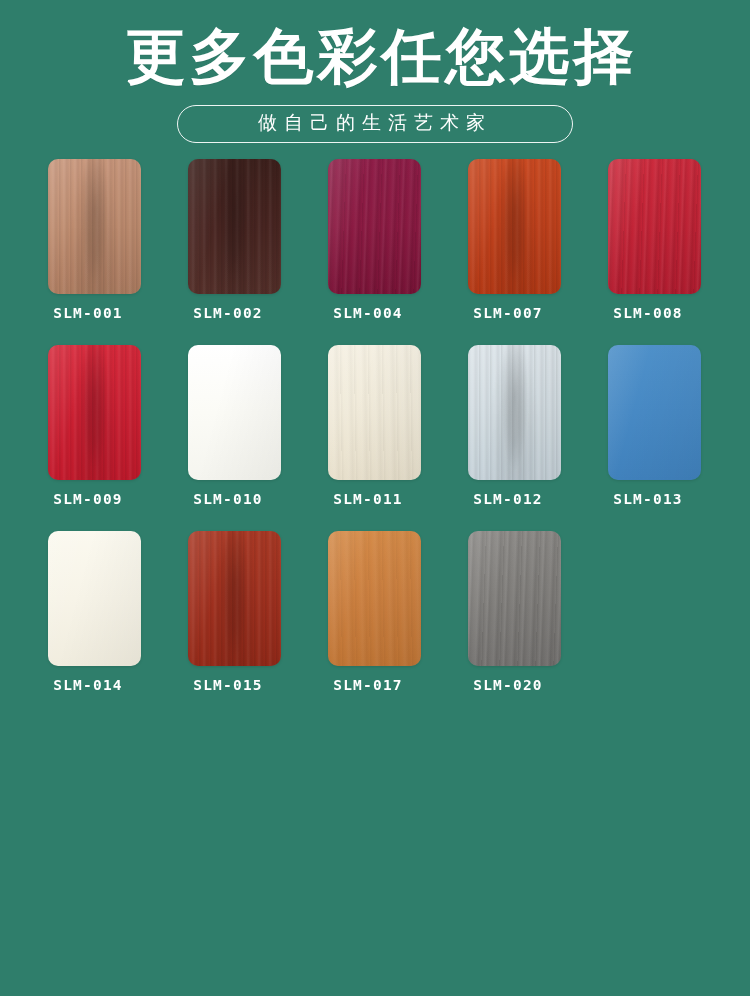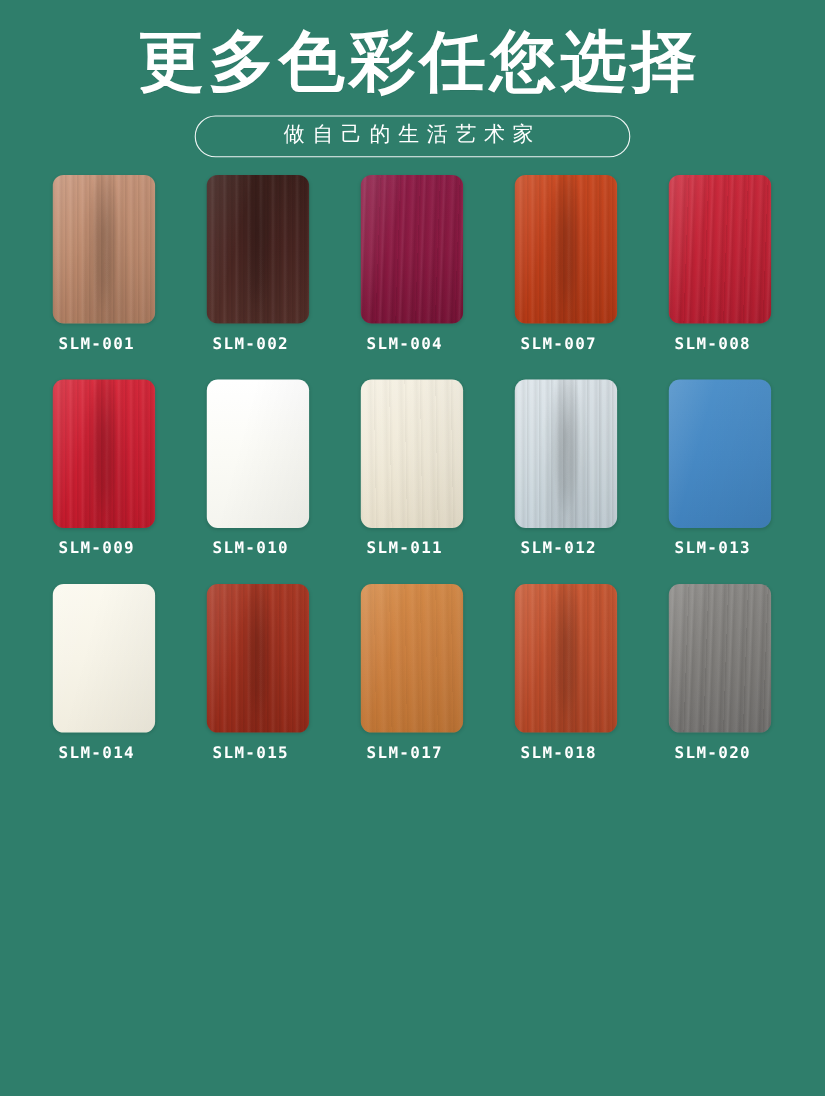--- a/index.html
+++ b/index.html
@@ -238,26 +238,19 @@
       <div class="swatch-label">SLM-015</div>
     </div>
     <div class="swatch-cell">
       <div class="swatch-tile" style="background: linear-gradient(rgb(212, 138, 72) 0%, rgb(203, 127, 63) 50%, rgb(192, 117, 53) 100%);">
         <div class="grain grain-soft"></div>
         <div class="sheen"></div>
       </div>
       <div class="swatch-label">SLM-017</div>
     </div>
     <div class="swatch-cell">
-      <div class="swatch-tile" style="background: linear-gradient(rgb(202, 90, 53) 0%, rgb(193, 81, 47) 50%, rgb(180, 71, 39) 100%);">
-        <div class="grain grain-cathedral"></div>
-        <div class="sheen"></div>
-      </div>
-      <div class="swatch-label">SLM-018</div>
-    </div>
-    <div class="swatch-cell">
       <div class="swatch-tile" style="background: linear-gradient(rgb(139, 137, 134) 0%, rgb(128, 126, 123) 50%, rgb(117, 115, 113) 100%);">
         <div class="grain grain-vertical"></div>
         <div class="sheen"></div>
       </div>
       <div class="swatch-label">SLM-020</div>
     </div>
   </div>
 
 </body></html>

